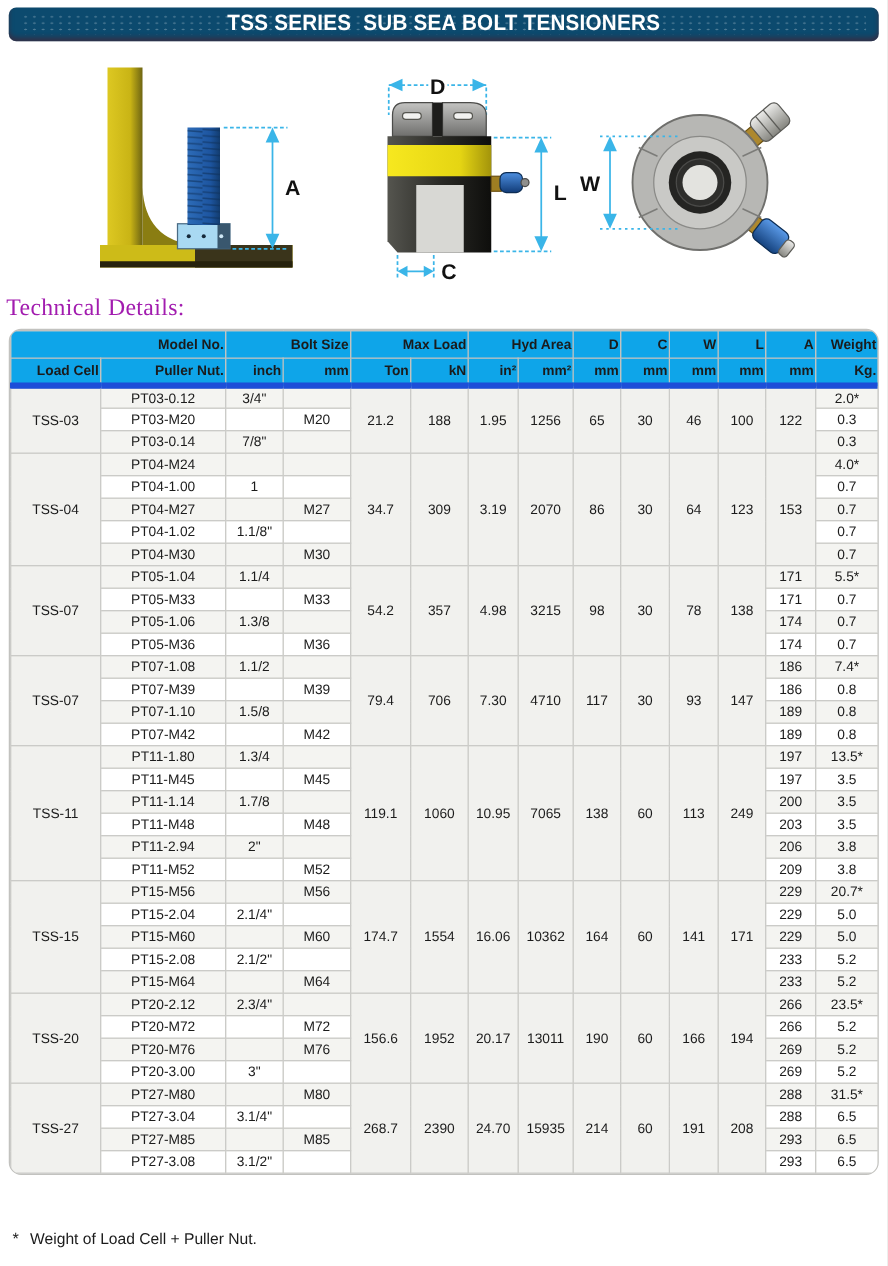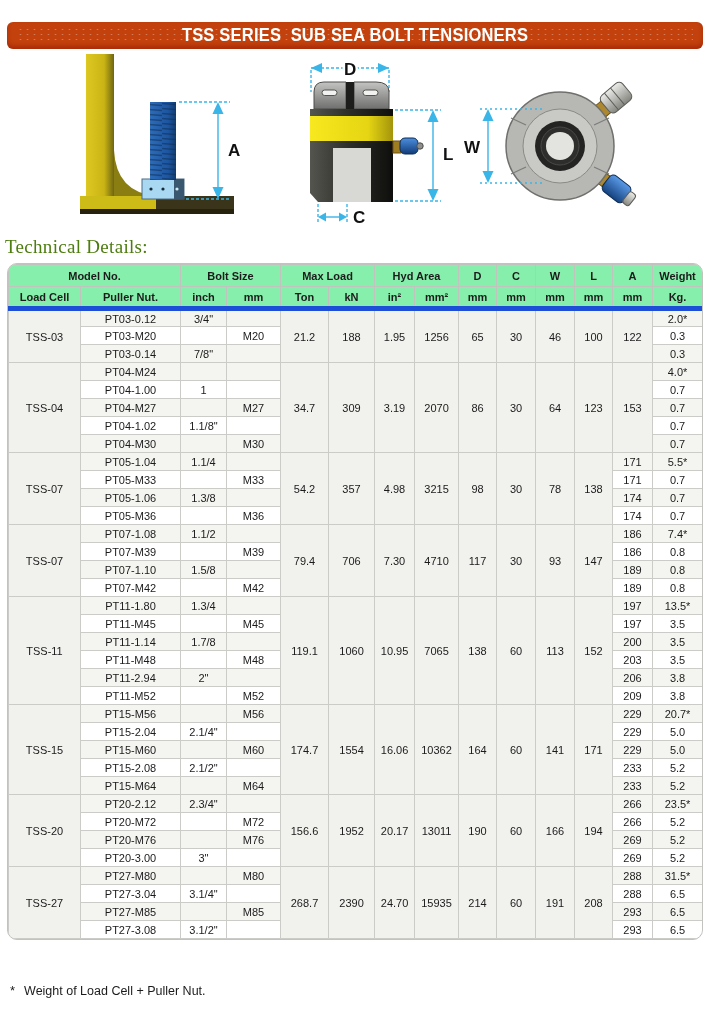--- a/index.html
+++ b/index.html
@@ -8,25 +8,24 @@
     width:710px; height:1013px;
     background:#ffffff;
     font-family:"Liberation Sans", sans-serif;
     position:relative;
     overflow:hidden;
   }
 
   
   .banner {
     position:absolute; top:6px; left:7px; right:7px; height:27px;
-    background:#c2410c;
+    background:#0c4a6e;
     border-radius:6px;
     display:flex; align-items:center; justify-content:center;
     box-shadow: inset 0 -3px 4px rgba(120,0,0,.35);
-    margin-top: 16px;
   }
   .banner::before {
     content:""; position:absolute; left:10px; right:10px; top:5px; bottom:5px;
     background-image: radial-gradient(rgba(255,255,255,.30) 0.8px, transparent 1.1px);
     background-size:7px 5px;
     border-radius:4px;
   }
   .banner-title {
     position:relative;
     color:#fff; font-weight:bold; font-size:16.5px; letter-spacing:.2px;
@@ -39,37 +38,37 @@
   .diagrams svg { position:absolute; }
   #svg-side  { left:58px;  top:4px; }
   #svg-front { left:293px; top:4px; }
   #svg-top   { left:460px; top:14px; }
   .dim-label { font-family:"Liberation Sans",sans-serif; font-weight:bold; font-size:17px; fill:#111; }
 
   
   .section-title {
     position:absolute; top:236px; left:5px;
     font-family:"Liberation Serif", serif;
-    font-size:19px; color:#4d7c0f; letter-spacing:.3px;
+    font-size:19px; color:#a21caf; letter-spacing:.3px;
   }
 
   
   .table-wrap {
     position:absolute; top:263px; left:7px; width:696px;
     background:#dcdcd8;
     border:1px solid #c2c2bf;
     border-radius:10px;
     overflow:hidden;
   }
   table { border-collapse:collapse; width:694px; table-layout:fixed; }
   th {
-    background:#86efac;
+    background:#0ea5e9;
     font-size:11px; font-weight:bold; color:#1b1b1b;
     border:1px solid #c2c2bf;
-    height:22px; padding:0 1px; text-align:center;
+    height:22px; padding:0 1px; text-align:right;
   }
   thead tr:last-child th { border-bottom:5px solid #1d4ed8; }
   td {
     border:1px solid #cbcbc8;
     font-size:11px; color:#1b1b1b;
     text-align:center; height:18px; padding:0 2px;
     overflow:hidden; white-space:nowrap;
   }
   tr td { background:#ffffff; }
   tr.shade td { background:#f4f4f1; }
@@ -447,21 +446,21 @@
           <td>PT11-1.80</td>
           <td>1.3/4</td>
           <td></td>
           <td rowspan="6" class="group-cell">119.1</td>
           <td rowspan="6" class="group-cell">1060</td>
           <td rowspan="6" class="group-cell">10.95</td>
           <td rowspan="6" class="group-cell">7065</td>
           <td rowspan="6" class="group-cell">138</td>
           <td rowspan="6" class="group-cell">60</td>
           <td rowspan="6" class="group-cell">113</td>
-          <td rowspan="6" class="group-cell">152</td>
+          <td rowspan="6" class="group-cell">249</td>
           <td>197</td>
           <td>13.5*</td>
         </tr>
         <tr class="">
           <td>PT11-M45</td>
           <td></td>
           <td>M45</td>
           <td>197</td>
           <td>3.5</td>
         </tr>

